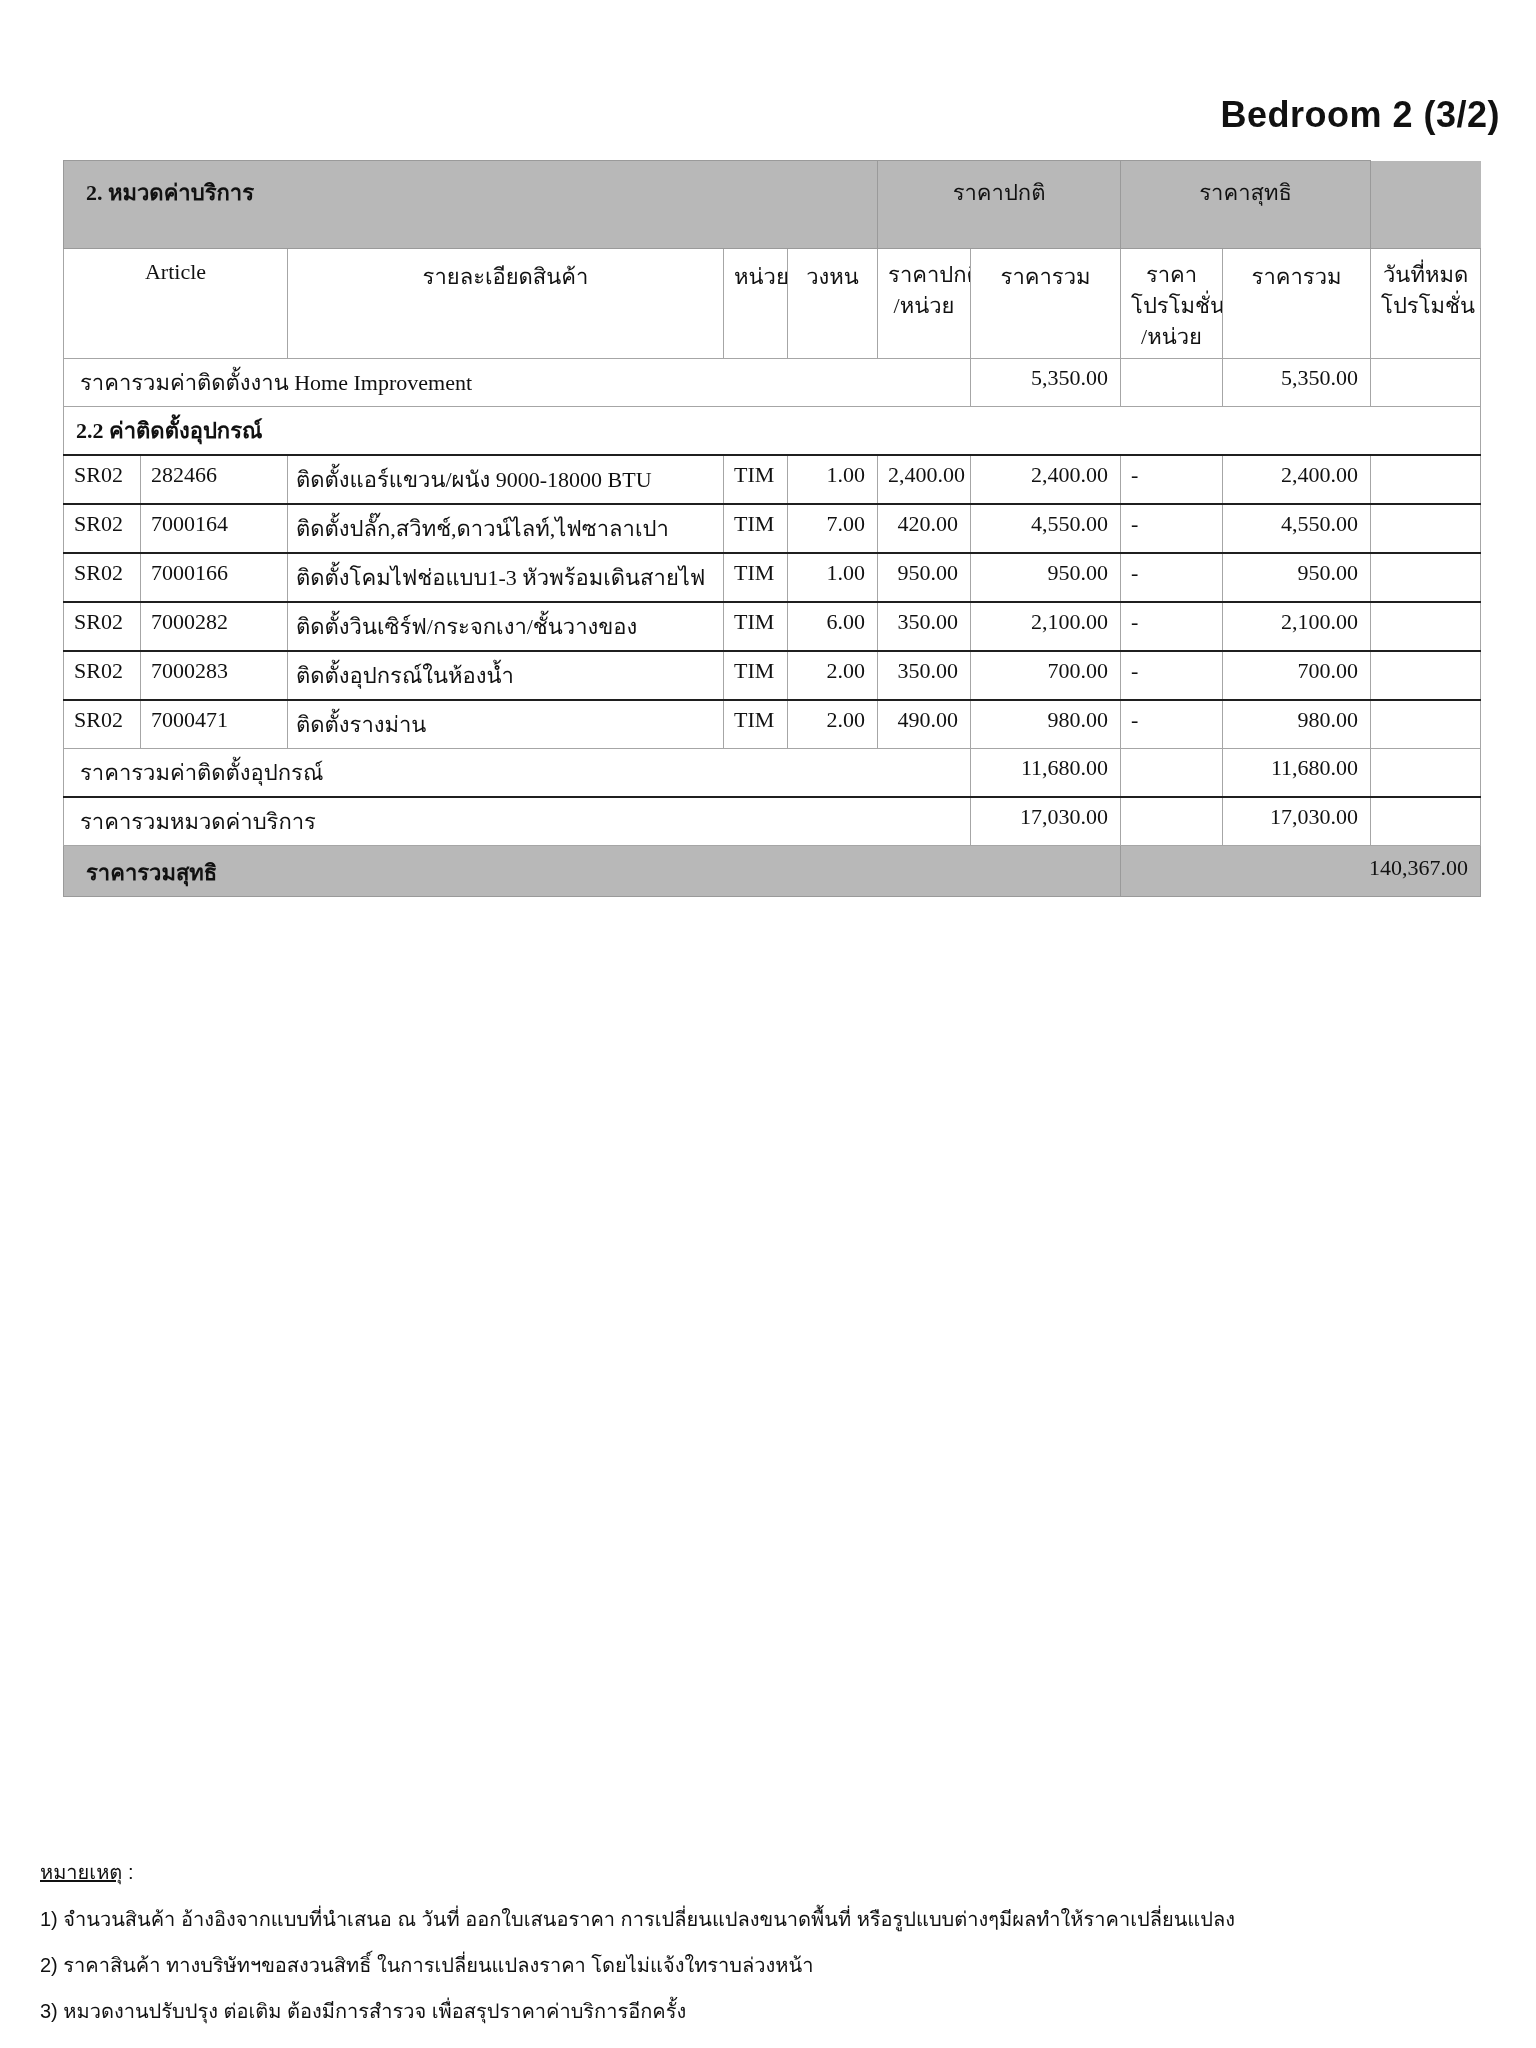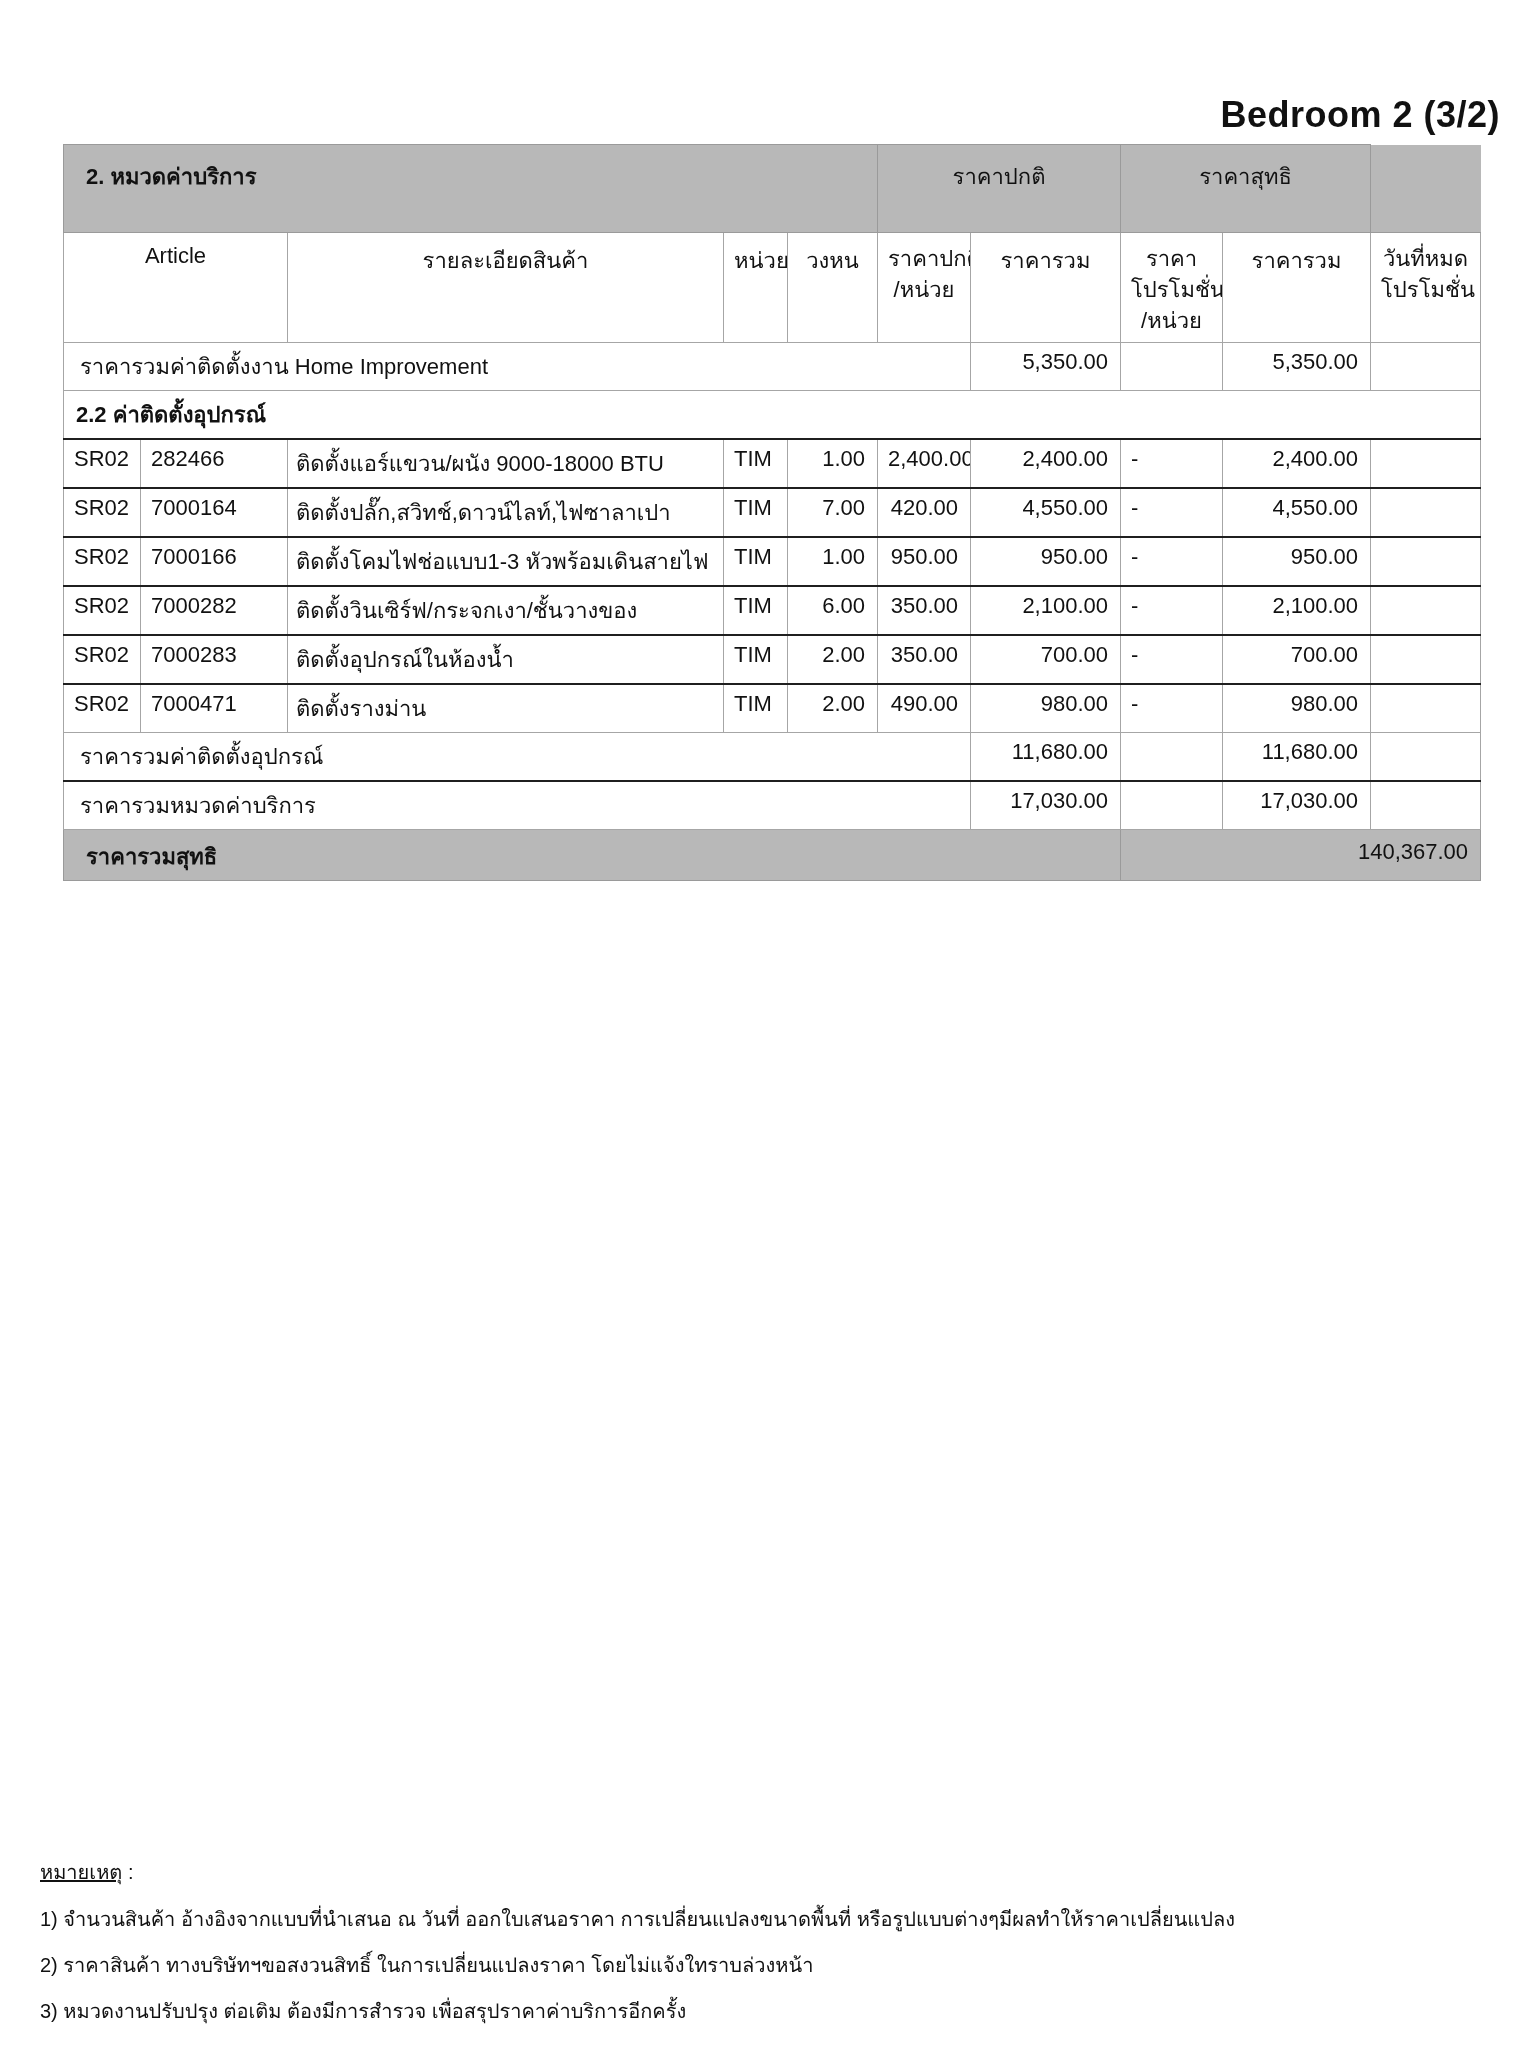--- a/index.html
+++ b/index.html
@@ -9,21 +9,21 @@
     overflow:hidden;
   }
   
   #title {
     position:absolute; top:94px; right:36px;
     font-size:36px; font-weight:700; letter-spacing:0.5px;
     white-space:nowrap;
   }
   #title .page-part { font-weight:700; }
   
-  #tablewrap { position:absolute; left:63px; top:144px; width:1417px; }
+  #tablewrap { position:absolute; left:63px; top:160px; width:1417px;font-family:Liberation Serif, serif; }
   table { border-collapse:collapse; table-layout:fixed; width:1417px; font-size:22px; }
   td {
     border:1px solid #a6a6a6; vertical-align:top; padding:6px 10px;
     white-space:nowrap; overflow:hidden;
   }
   tr.band-row { height:88px; }
   tr.band-row td { background:#b8b8b8; border-color:#9a9a9a; padding-top:14px; }
   td.band-section { font-weight:700; padding-left:22px; }
   td.band-group { text-align:center; }
   td.band-corner { background:#ffffff; border-top:none; border-right:none; }

